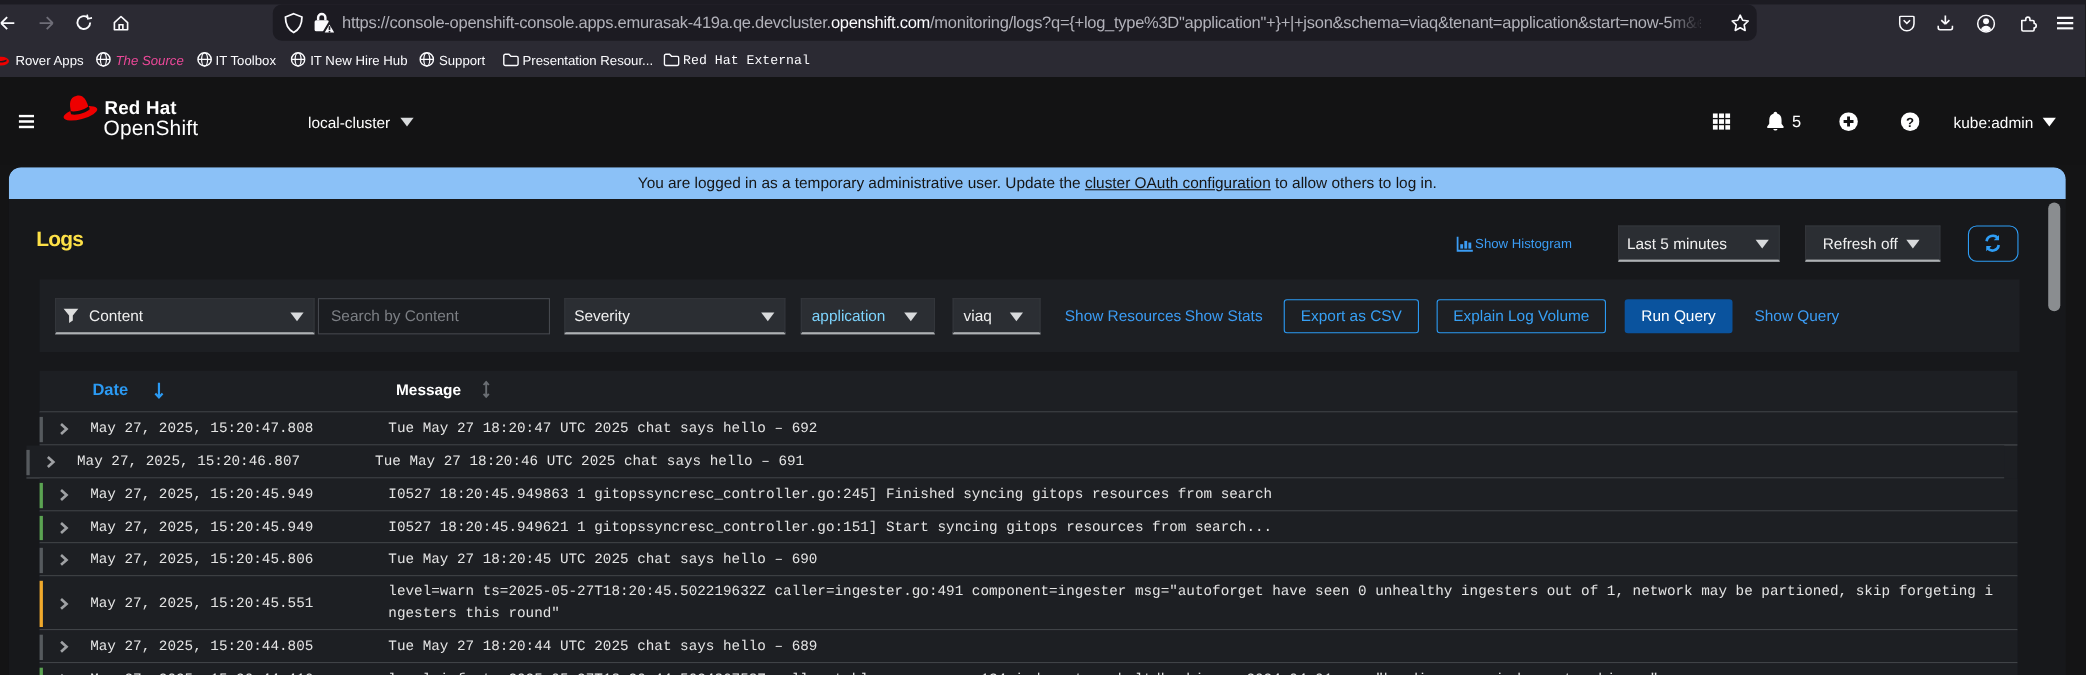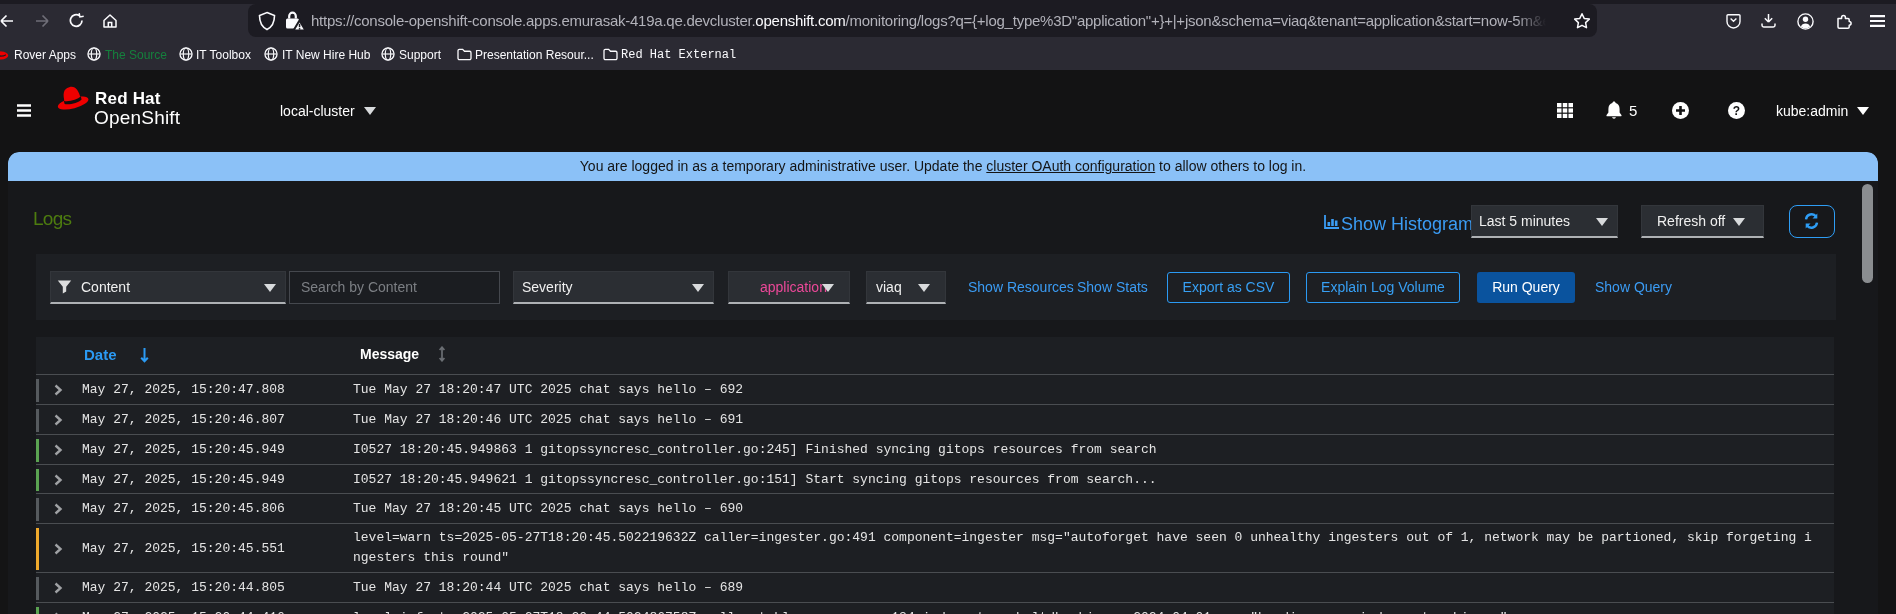--- a/index.html
+++ b/index.html
@@ -95,21 +95,21 @@
     <ellipse cx="8" cy="8.5" rx="7.2" ry="4" fill="#e00"></ellipse>
     <path d="M3.2 8.5 C3.2 3.5 12.8 3.5 12.8 8.5" fill="#e00"></path>
     <path d="M3.1 7.2 C6 8.8 10 8.8 12.9 7.2 L12.9 8.6 C10 10.2 6 10.2 3.1 8.6 Z" fill="#1c1b22"></path>
   </svg>
 <div class="abs" style="left:14px;top:48px;font-size:12px;color:#fbfbfe;white-space:nowrap;">Rover Apps</div>
 <svg class="abs" style="left:87px;top:47px" width="14" height="14" viewBox="0 0 16 16">
     <circle cx="8" cy="8" r="6.9" stroke="#fbfbfe" stroke-width="1.5" fill="none"></circle>
     <ellipse cx="8" cy="8" rx="3.1" ry="6.9" stroke="#fbfbfe" stroke-width="1.3" fill="none"></ellipse>
     <path d="M1.4 8 H14.6" stroke="#fbfbfe" stroke-width="1.3"></path>
   </svg>
-<div class="abs" style="left:105px;top:48px;font-size:12px;color:#15803d;white-space:nowrap;">The Source</div>
+<div class="abs" style="left:105px;top:48px;font-size:12px;color:#ec4899;white-space:nowrap;font-style:italic;">The Source</div>
 <svg class="abs" style="left:179px;top:47px" width="14" height="14" viewBox="0 0 16 16">
     <circle cx="8" cy="8" r="6.9" stroke="#fbfbfe" stroke-width="1.5" fill="none"></circle>
     <ellipse cx="8" cy="8" rx="3.1" ry="6.9" stroke="#fbfbfe" stroke-width="1.3" fill="none"></ellipse>
     <path d="M1.4 8 H14.6" stroke="#fbfbfe" stroke-width="1.3"></path>
   </svg>
 <div class="abs" style="left:196px;top:48px;font-size:12px;color:#fbfbfe;white-space:nowrap;">IT Toolbox</div>
 <svg class="abs" style="left:264px;top:47px" width="14" height="14" viewBox="0 0 16 16">
     <circle cx="8" cy="8" r="6.9" stroke="#fbfbfe" stroke-width="1.5" fill="none"></circle>
     <ellipse cx="8" cy="8" rx="3.1" ry="6.9" stroke="#fbfbfe" stroke-width="1.3" fill="none"></ellipse>
     <path d="M1.4 8 H14.6" stroke="#fbfbfe" stroke-width="1.3"></path>
@@ -172,28 +172,28 @@
 <svg class="abs" style="left:1728px;top:102px" width="17" height="17" viewBox="0 0 17 17">
   <circle cx="8.5" cy="8.5" r="8.5" fill="#fff"></circle>
   <text x="8.5" y="13" text-anchor="middle" font-family="Liberation Sans" font-size="12" font-weight="700" fill="#131314">?</text>
 </svg>
 <div class="abs" style="left:1776px;top:103px;color:#fff;font-size:14px;">kube:admin</div>
 <div class="abs caret" style="left:1857px;top:107px;border-top-color:#fff;"></div>
 
 <div class="abs" id="page">
   <div class="abs" id="banner">You are logged in as a temporary administrative user. Update the <a>cluster OAuth configuration</a> to allow others to log in.</div>
 
-  <div class="abs" style="left:25px;top:56px;color:#4d7c0f;font-size:19px;font-weight:400;letter-spacing:-0.7px;">Logs</div>
+  <div class="abs" style="left:25px;top:56px;color:#fde047;font-size:19px;font-weight:700;letter-spacing:-0.7px;">Logs</div>
   <svg class="abs" style="left:1316px;top:63px" width="15" height="14" viewBox="0 0 15 14">
     <path d="M1 0 V13 H15" stroke="#3b9cf4" stroke-width="1.8" fill="none"></path>
     <rect x="3.5" y="7" width="2.6" height="4" fill="#3b9cf4"></rect>
     <rect x="7.2" y="4" width="2.6" height="7" fill="#3b9cf4"></rect>
     <rect x="10.9" y="5.5" width="2.6" height="5.5" fill="#3b9cf4"></rect>
   </svg>
-  <div class="abs link" style="left:1333px;top:62px;font-size:18px;">Show Histogram</div>
+  <div class="abs link" style="left:1333px;top:62px;font-size:12px;">Show Histogram</div>
   <div class="abs select" style="left:1463px;top:53px;width:147px;height:33px;"></div>
   <div class="abs" style="left:1471px;top:61px;color:#f0f0f0;font-size:14px;">Last 5 minutes</div>
   <div class="abs caret" style="left:1588px;top:66px;"></div>
   <div class="abs select" style="left:1633px;top:53px;width:123px;height:33px;"></div>
   <div class="abs" style="left:1649px;top:61px;color:#f0f0f0;font-size:14px;">Refresh off</div>
   <div class="abs caret" style="left:1725px;top:66px;"></div>
   <div class="abs" style="left:1781px;top:53px;width:46px;height:33px;border:1.5px solid #2e9df5;border-radius:8px;"></div>
   <svg class="abs" style="left:1795px;top:61px" width="17" height="16" viewBox="0 0 17 16">
     <path d="M3 6.3 A5.7 5.7 0 0 1 13.1 3.4" stroke="#2e9df5" stroke-width="2.4" fill="none"></path>
     <path d="M14.3 0.6 L14.3 5.4 L9.5 5.4 Z" fill="#2e9df5"></path>
@@ -211,21 +211,21 @@
   <div class="abs caret" style="left:256px;top:132px;"></div>
 
   <div class="abs" style="left:281px;top:119px;width:211px;height:33px;border:1px solid #45484e;background:#1b1d21;"></div>
   <div class="abs" style="left:293px;top:127px;color:#7c7f84;font-size:14px;">Search by Content</div>
 
   <div class="abs select" style="left:505px;top:119px;width:201px;height:33px;"></div>
   <div class="abs" style="left:514px;top:127px;color:#f0f0f0;font-size:14px;">Severity</div>
   <div class="abs caret" style="left:684px;top:132px;"></div>
 
   <div class="abs select" style="left:720px;top:119px;width:122px;height:33px;"></div>
-  <div class="abs" style="left:752px;top:127px;color:#ec4899;font-size:14px;">application</div>
+  <div class="abs" style="left:730px;top:127px;color:#7dd3fc;font-size:14px;">application</div>
   <div class="abs caret" style="left:814px;top:132px;"></div>
 
   <div class="abs select" style="left:858px;top:119px;width:80px;height:33px;"></div>
   <div class="abs" style="left:868px;top:127px;color:#f0f0f0;font-size:14px;">viaq</div>
   <div class="abs caret" style="left:910px;top:132px;"></div>
   <div class="abs link" style="left:960px;top:127px;font-size:14px;">Show Resources</div>
   <div class="abs link" style="left:1069px;top:127px;font-size:14px;">Show Stats</div>
   <div class="abs btn-outline" style="left:1159px;top:120px;width:123px;height:31px;line-height:29px;">Export as CSV</div>
   <div class="abs btn-outline" style="left:1298px;top:120px;width:154px;height:31px;line-height:29px;">Explain Log Volume</div>
   <div class="abs" style="left:1469px;top:120px;width:98px;height:31px;background:#0a539e;border-radius:3px;color:#fff;font-size:14px;text-align:center;line-height:31px;">Run Query</div>
@@ -246,21 +246,21 @@
   </div>
   <div id="rows">
 <div class="abs card sep" style="left:28px;top:223px;width:1798px;height:30px;padding-left:15px;">
   <div class="bar" style="top:4px;height:23px;background:#565a5e"></div>
   <svg class="abs" style="left:16px;top:9px" width="12" height="12" viewBox="0 0 12 12">
           <path d="M3.5 1.5 L8.5 6 L3.5 10.5" stroke="#9fa1a4" stroke-width="2.4" fill="none"></path>
         </svg>
   <div class="mono abs" style="left:46px;top:7px;">May 27, 2025, 15:20:47.808</div>
   <div class="mono abs" style="left:317px;top:7px;">Tue May 27 18:20:47 UTC 2025 chat says hello – 692</div>
 </div>
-<div class="abs card sep" style="left:28px;top:253px;width:1798px;height:30px;">
+<div class="abs card sep" style="left:16px;top:253px;width:1798px;height:30px;">
   <div class="bar" style="top:4px;height:23px;background:#565a5e"></div>
   <svg class="abs" style="left:16px;top:9px" width="12" height="12" viewBox="0 0 12 12">
           <path d="M3.5 1.5 L8.5 6 L3.5 10.5" stroke="#9fa1a4" stroke-width="2.4" fill="none"></path>
         </svg>
   <div class="mono abs" style="left:46px;top:7px;">May 27, 2025, 15:20:46.807</div>
   <div class="mono abs" style="left:317px;top:7px;">Tue May 27 18:20:46 UTC 2025 chat says hello – 691</div>
 </div>
 <div class="abs card sep" style="left:28px;top:283px;width:1798px;height:30px;">
   <div class="bar" style="top:4px;height:23px;background:#5ba352"></div>
   <svg class="abs" style="left:16px;top:9px" width="12" height="12" viewBox="0 0 12 12">

